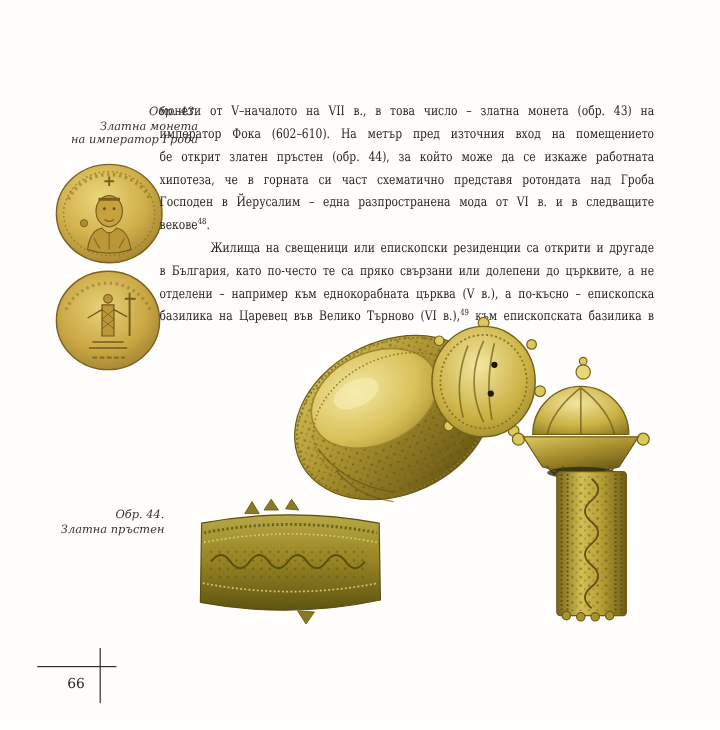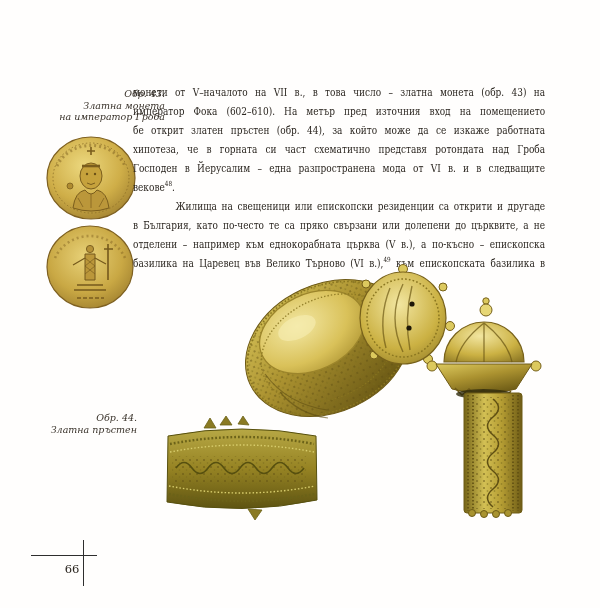--- a/index.html
+++ b/index.html
@@ -2,37 +2,37 @@
 <html><head>
 <meta charset="utf-8">
 <style>
   * { margin:0; padding:0; box-sizing:border-box; }
   html,body { width:600px; height:608px; }
   body { background:#ffffff; font-family:"DejaVu Serif", serif; position:relative; overflow:hidden; }
   .page { position:absolute; left:0; top:0; width:600px; height:608px; background:#fffefd; color:#2b2620; }
 
   .caption { position:absolute; text-align:right; font-style:italic; font-size:9.5px; line-height:11.5px; color:#39322a; }
   .caption-43 { left:28px; top:88px; width:109px;margin-left:28px; }
-  .caption-44 { left:28px; top:412px; width:109px; }
+  .caption-44 { left:28px; top:424px; width:109px; }
 
   .text-block { position:absolute; left:133px; top:83px; width:505px;
                 transform:scaleX(0.816); transform-origin:0 0;
                 font-size:11px; color:#2b2620; }
   .line { height:19px; line-height:19px; overflow:hidden; }
   .just { text-align:justify; }
   .just::after { content:""; display:inline-block; width:100%; height:0; }
   .indent { text-indent:52px; }
   sup.fn { font-size:7px; vertical-align:super; line-height:0; }
 
   svg.fig { position:absolute; display:block; }
   .coin1 { left:45px; top:136px; }
   .coin2 { left:45px; top:224px; }
   .rings { left:160px; top:262px; }
 
-  .page-number { position:absolute; left:56px; top:562px; width:32px; text-align:center;
+  .page-number { position:absolute; left:56px; top:562px; width:32px; 
                  font-size:11.5px; color:#2b2620; }
   .cropline { position:absolute; background:#2e2e2e; }
   .crop-h { left:31px; top:555px; width:66px; height:1px; }
   .crop-v { left:83px; top:540px; width:1px; height:46px; }
 </style>
 </head>
 <body>
 
 <div class="page">
 

